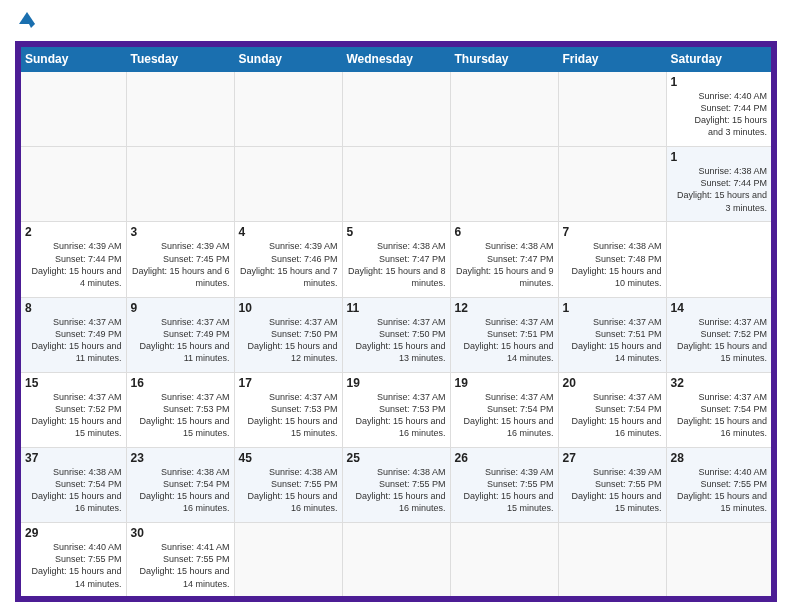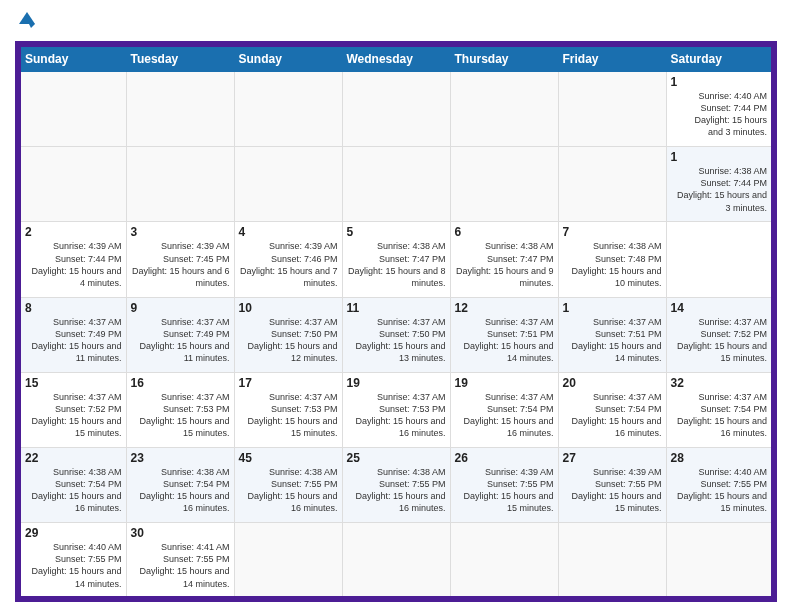--- a/index.html
+++ b/index.html
@@ -242,21 +242,21 @@
             <span class="day-num">20</span>
             <div class="day-info">Sunrise: 4:37 AM<br>Sunset: 7:54 PM<br>Daylight: 15 hours and 16 minutes.</div>
           </td>
           <td>
             <span class="day-num">32</span>
             <div class="day-info">Sunrise: 4:37 AM<br>Sunset: 7:54 PM<br>Daylight: 15 hours and 16 minutes.</div>
           </td>
         </tr>
         <tr>
           <td>
-            <span class="day-num">22</span>
+            <span class="day-num">37</span>
             <div class="day-info">Sunrise: 4:38 AM<br>Sunset: 7:54 PM<br>Daylight: 15 hours and 16 minutes.</div>
           </td>
           <td>
             <span class="day-num">23</span>
             <div class="day-info">Sunrise: 4:38 AM<br>Sunset: 7:54 PM<br>Daylight: 15 hours and 16 minutes.</div>
           </td>
           <td>
             <span class="day-num">45</span>
             <div class="day-info">Sunrise: 4:38 AM<br>Sunset: 7:55 PM<br>Daylight: 15 hours and 16 minutes.</div>
           </td>

